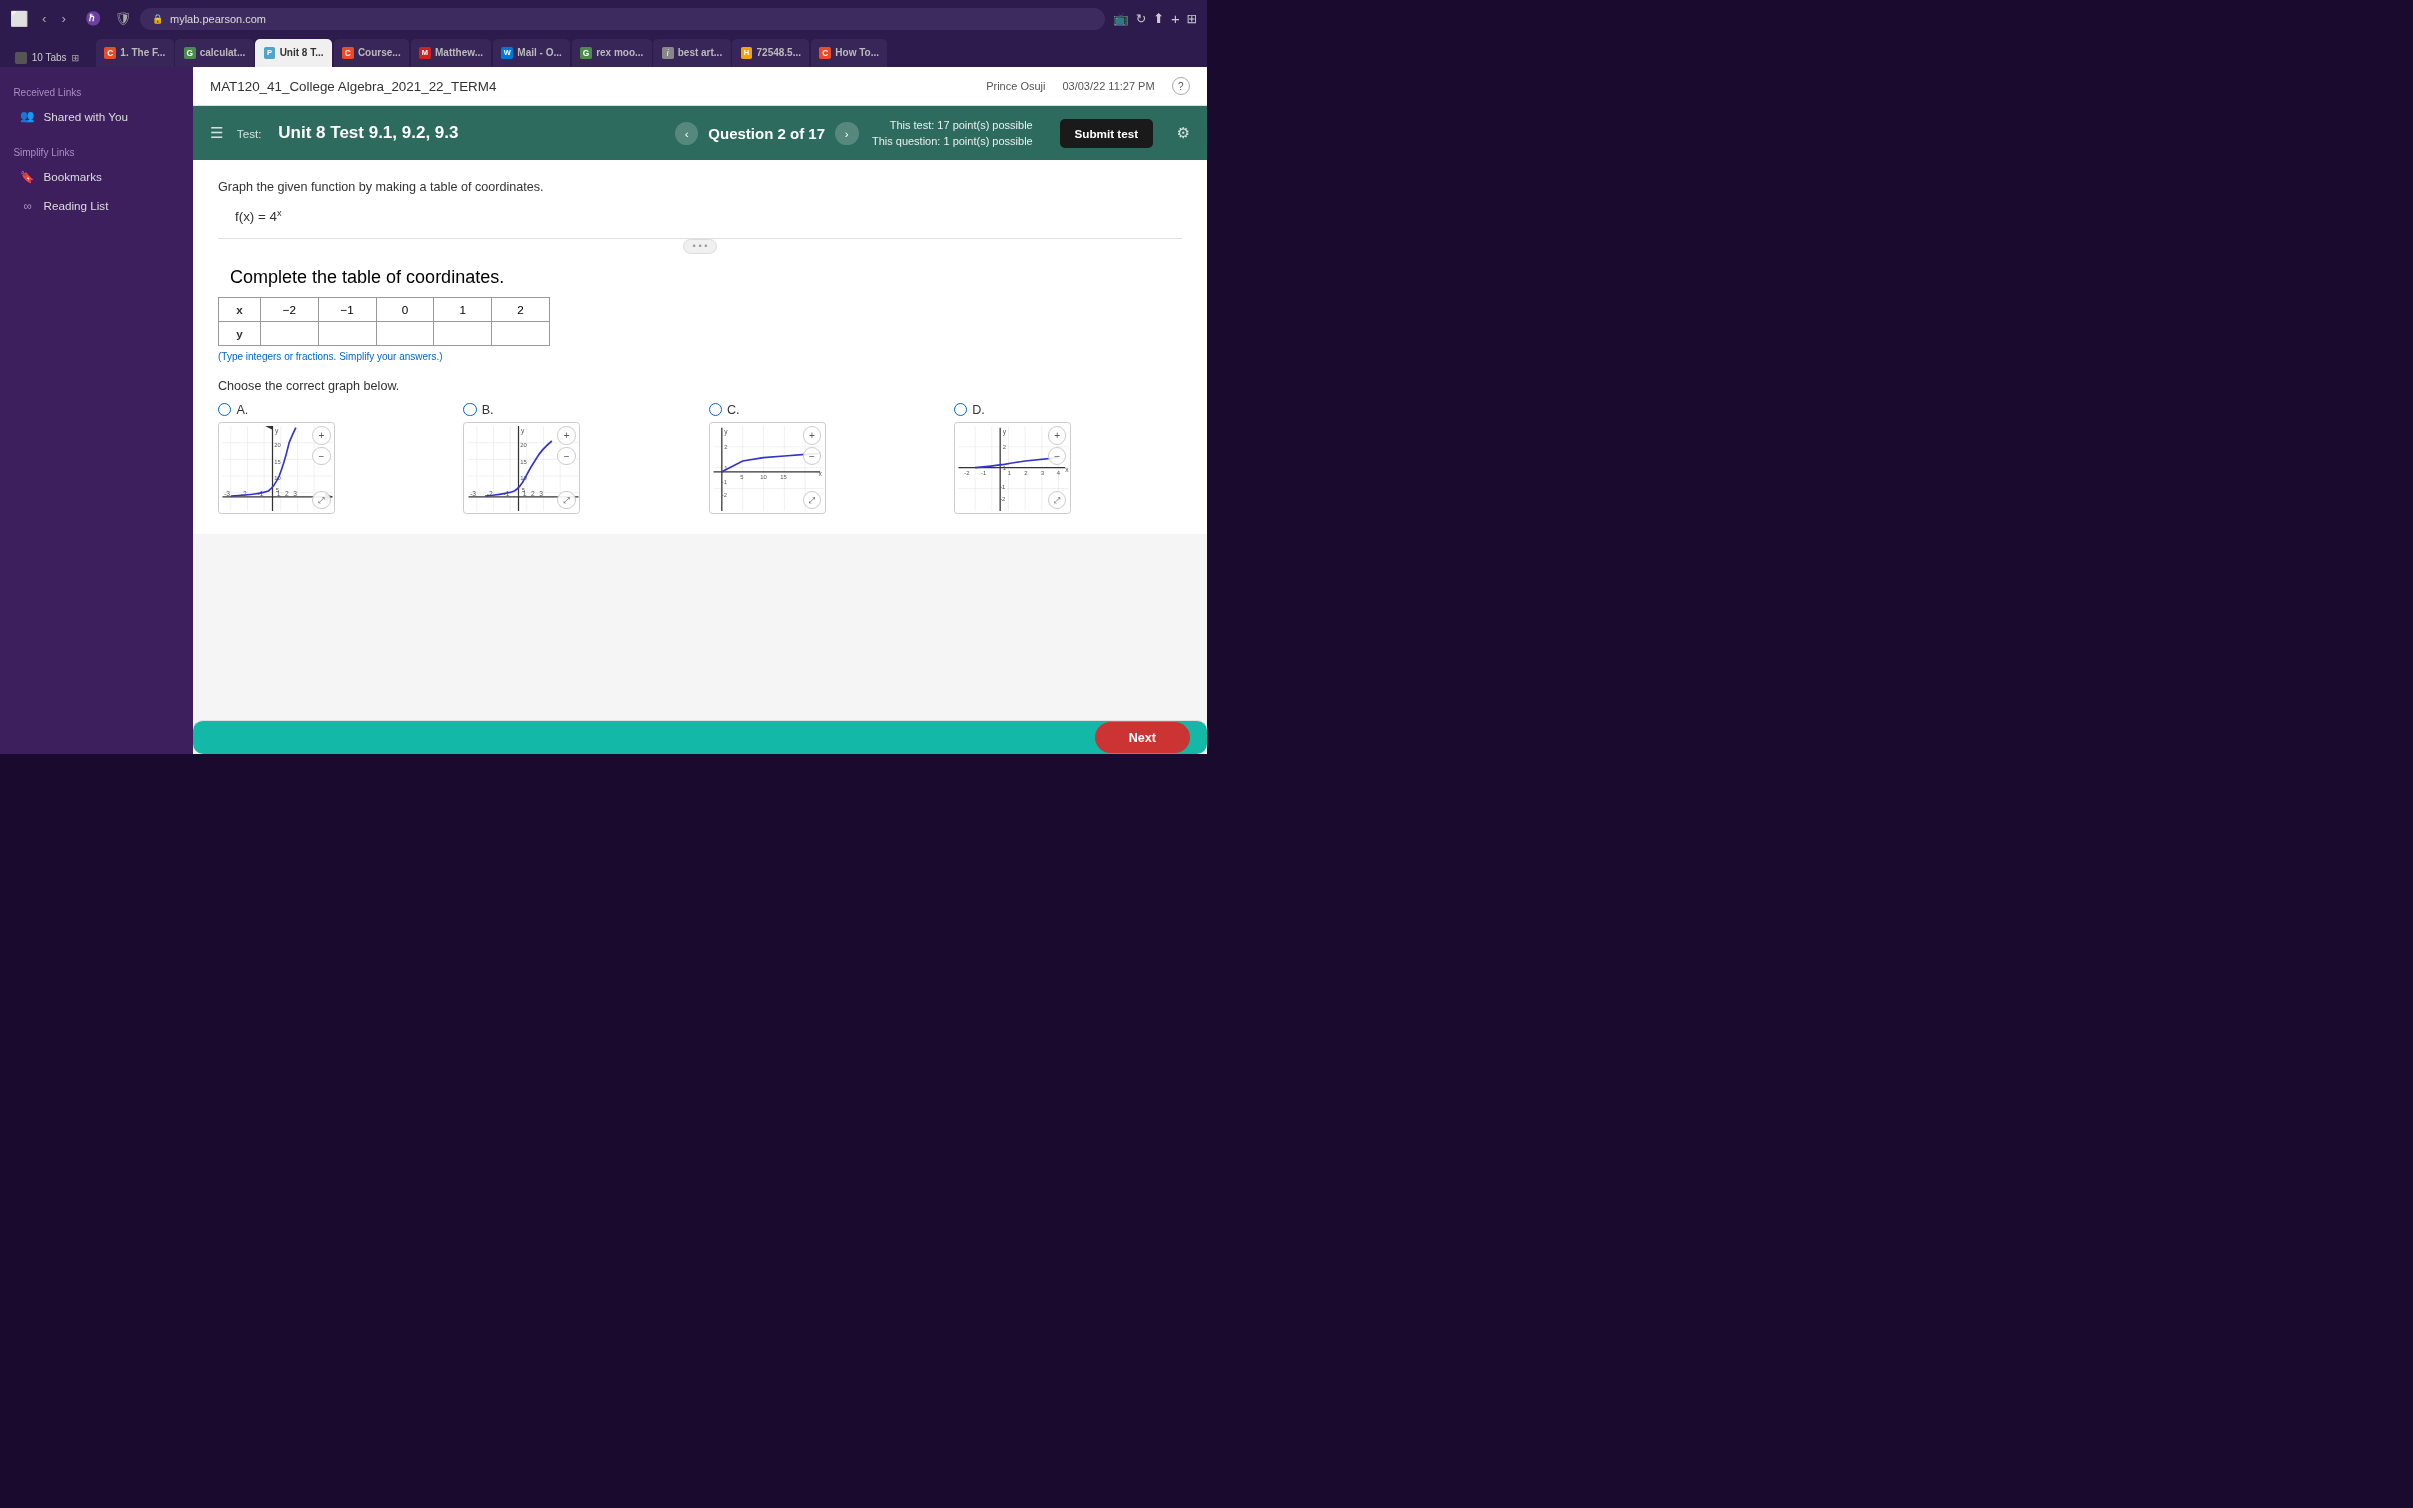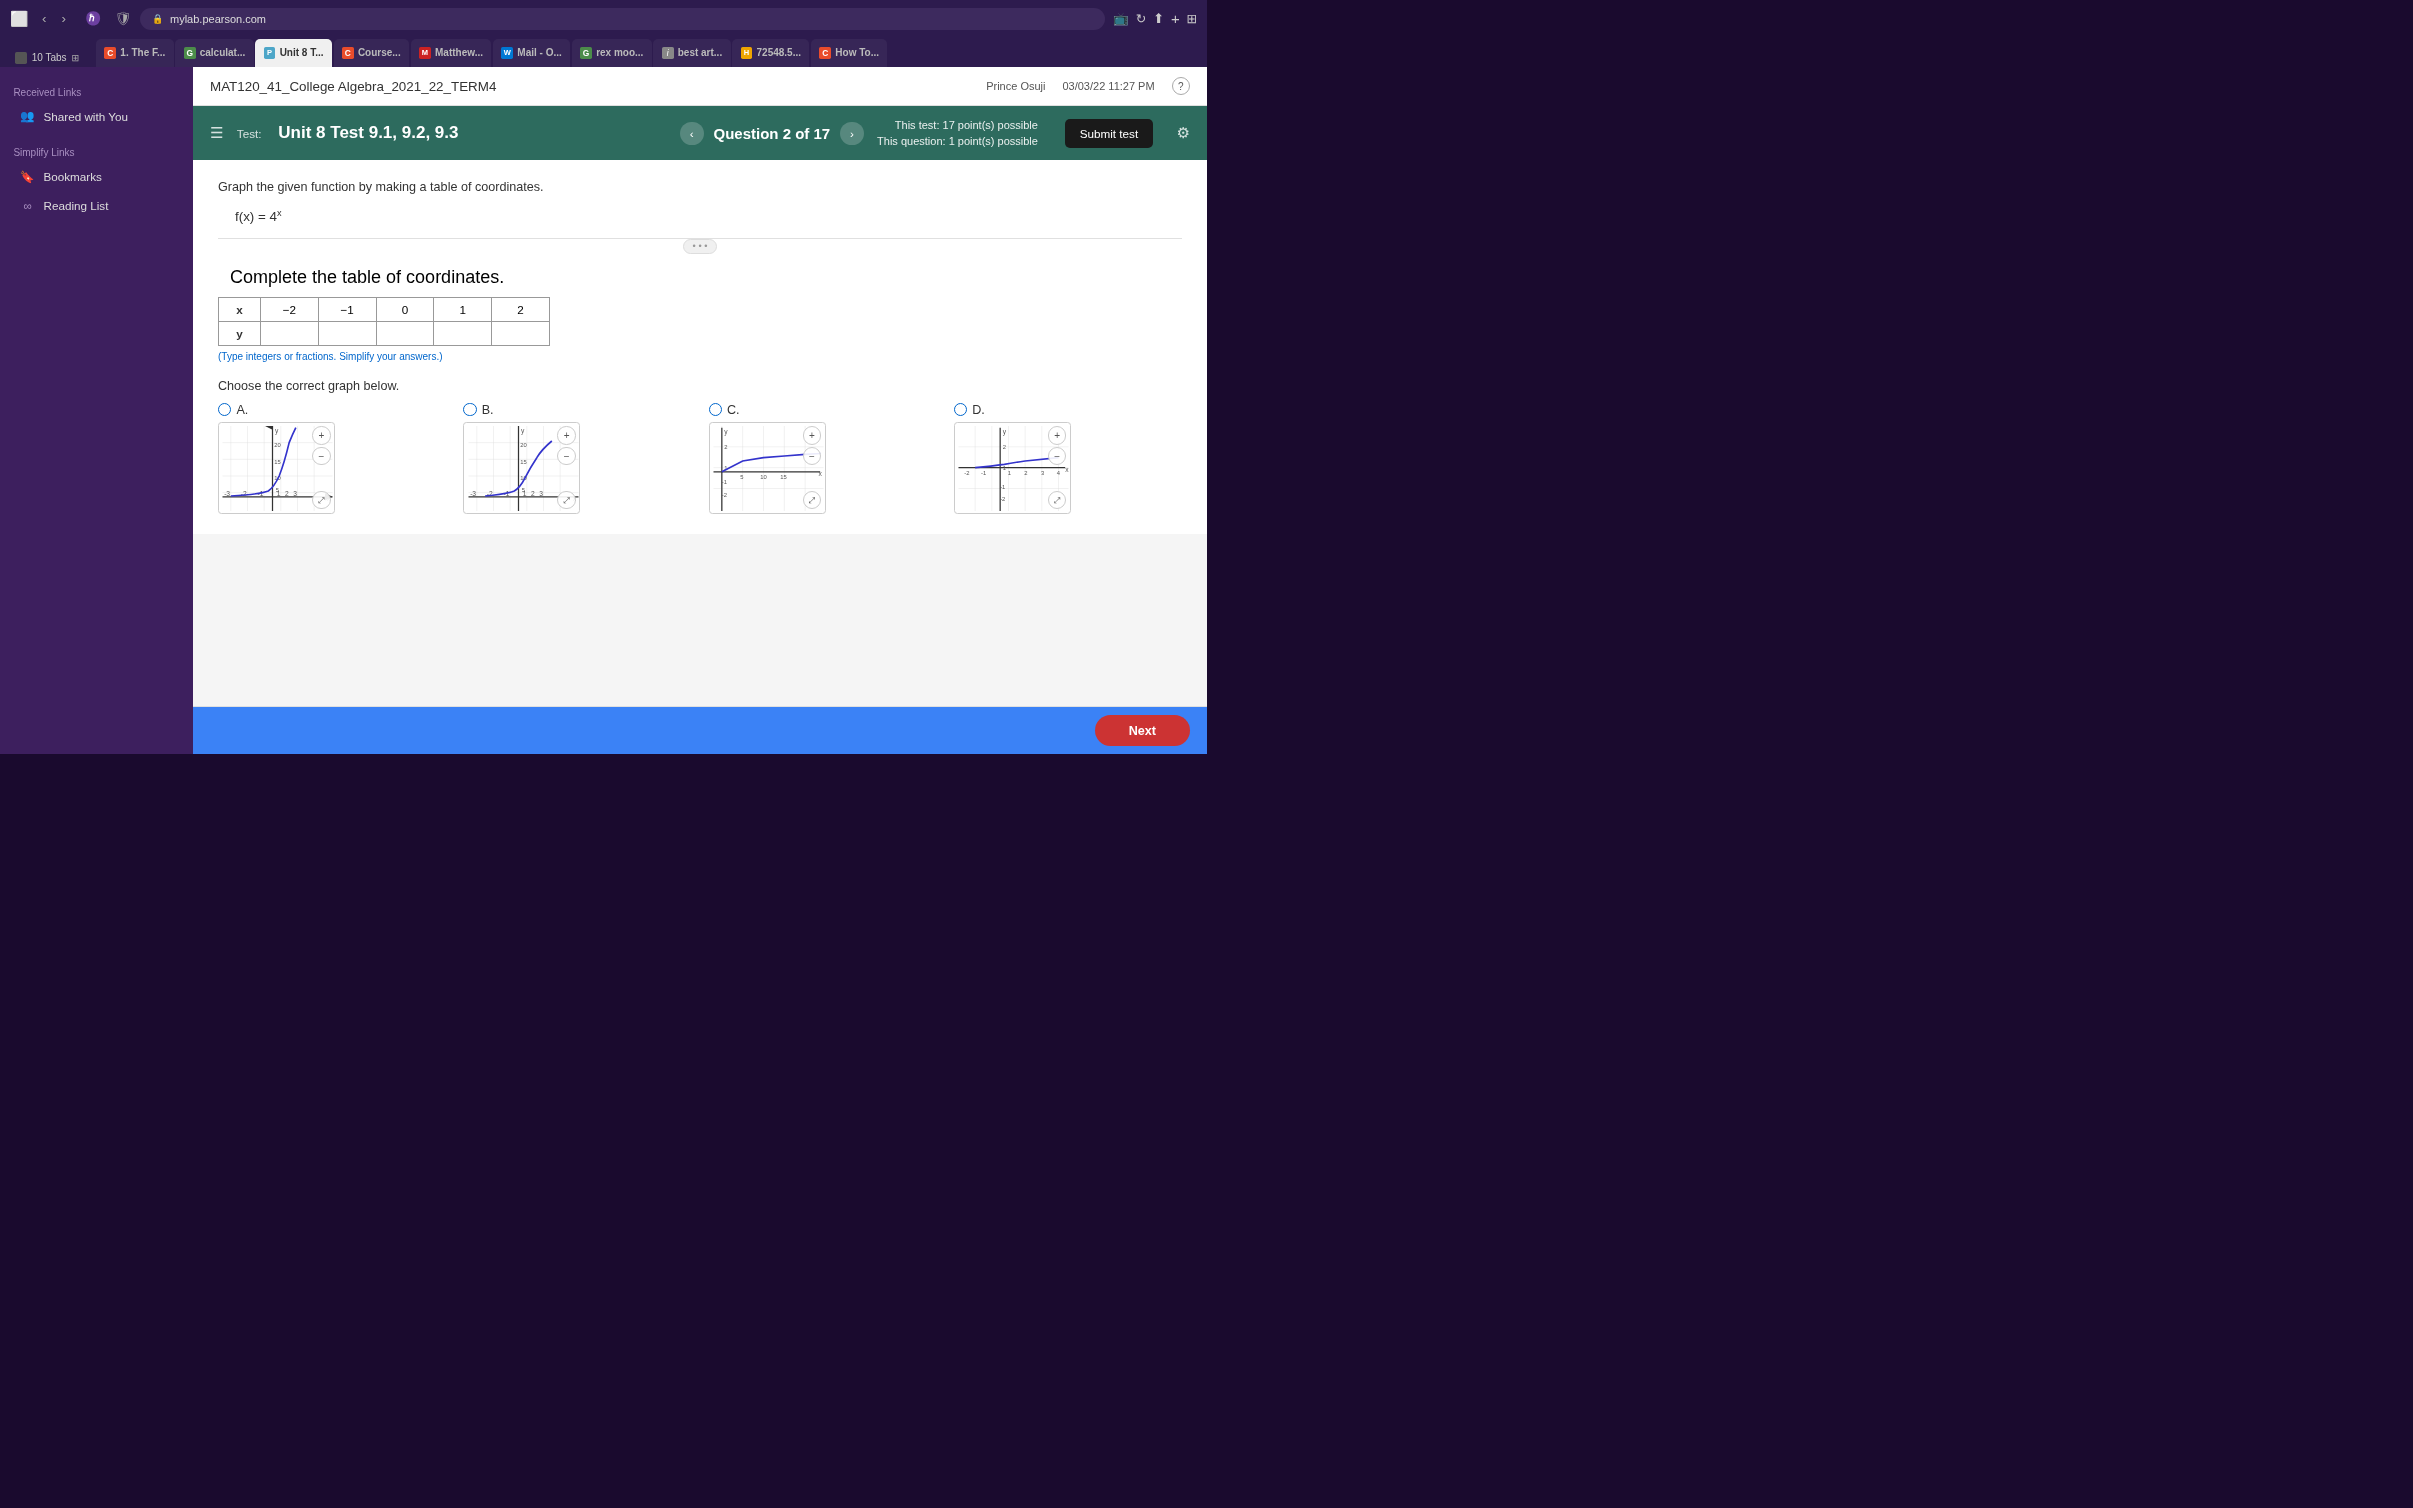--- a/index.html
+++ b/index.html
@@ -41,21 +41,21 @@
 
     
     .test-bar { background: #2d6b5e; color: white; padding: 0 17px; display: flex; align-items: center; height: 54px; gap: 13.4px; }
     .hamburger { font-size: 15px; cursor: pointer; color: rgba(255,255,255,0.8); }
     .test-label { font-size: 11.7px; color: rgba(255,255,255,0.8); margin-right: 3.4px; }
     .test-name { font-size: 17px; font-weight: bold; color: white; }
     .question-nav { display: flex; align-items: center; gap: 10px; margin-left: auto; }
     .nav-arrow { background: rgba(255,255,255,0.2); border: none; color: white; width: 23.5px; height: 23.5px; border-radius: 50%; cursor: pointer; font-size: 11.7px; display: flex; align-items: center; justify-content: center; }
     .question-info { font-size: 15px; font-weight: 600; color: white; }
     .test-points { text-align: right; font-size: 11px; line-height: 1.5; color: rgba(255,255,255,0.9); }
-    .submit-btn { background: #1a1a1a; color: white; border: none; padding: 8.4px 15px; border-radius: 5px; font-size: 11.7px; font-weight: 400; cursor: pointer; white-space: nowrap; margin-left: 13.4px; }
+    .submit-btn { background: #1a1a1a; color: white; border: none; padding: 8.4px 15px; border-radius: 5px; font-size: 11.7px; font-weight: 700; cursor: pointer; white-space: nowrap; margin-left: 13.4px; }
     .settings-icon { margin-left: 10px; font-size: 15px; cursor: pointer; color: rgba(255,255,255,0.8); }
 
     
     .question-content { padding: 20px 25px; background: white; flex: 1; }
     .question-text { font-size: 12.6px; color: #333; margin-bottom: 13.4px; }
     .function-display { font-size: 13.4px; color: #333; margin: 10px 0 6.7px 17px; }
     .sup { font-size: 9.2px; vertical-align: super; }
     .divider-dots { background: #f0f0f0; border-radius: 8.4px; padding: 1.7px 8.4px; font-size: 9.2px; color: #999; cursor: pointer; border: 0.8px solid #ddd; }
 
     
@@ -77,21 +77,21 @@
     .graph-letter { font-size: 12.6px; color: #333; font-weight: 500; }
     .graph-container { position: relative; border: 0.8px solid #ccc; background: white; padding: 3.4px; border-radius: 3.4px; }
     .graph-controls { position: absolute; right: 3.4px; top: 3.4px; display: flex; flex-direction: column; gap: 2.5px; z-index: 10; }
     .graph-btn { width: 18.4px; height: 18.4px; background: rgba(255,255,255,0.9); border: 0.8px solid #ccc; border-radius: 50%; display: flex; align-items: center; justify-content: center; font-size: 10px; cursor: pointer; color: #555; }
     .graph-expand { position: absolute; bottom: 3.4px; right: 3.4px; }
 
     
     .graph-svg { display: block; }
 
     
-    .page-footer { background: #3b82f6; border-top: 0.8px solid #e0e0e0; padding: 8px 17px; display: flex; justify-content: flex-end; }
+    .page-footer { background: #14b8a6; border-top: 0.8px solid #e0e0e0; padding: 1px 17px; display: flex; justify-content: flex-end; border-radius: 10px; }
     .next-btn { background: #cc3333; color: white; border: none; padding: 8.4px 34px; border-radius: 17px; font-size: 12.6px; font-weight: 600; cursor: pointer; }
 
     
     .tabs-row { display: flex; align-items: flex-end; height: 30px; background: #2d1b4e; padding: 0 6.7px; gap: 1.7px; overflow: hidden; }
   </style>
 </head>
 <body>
 
 <div class="browser-chrome">
 

